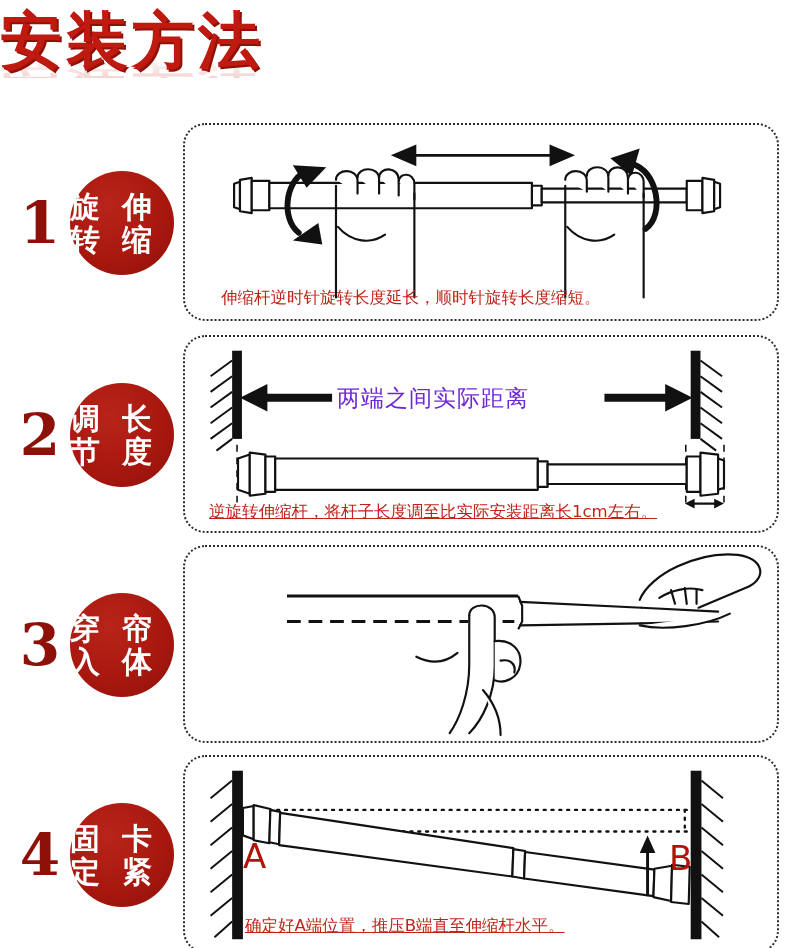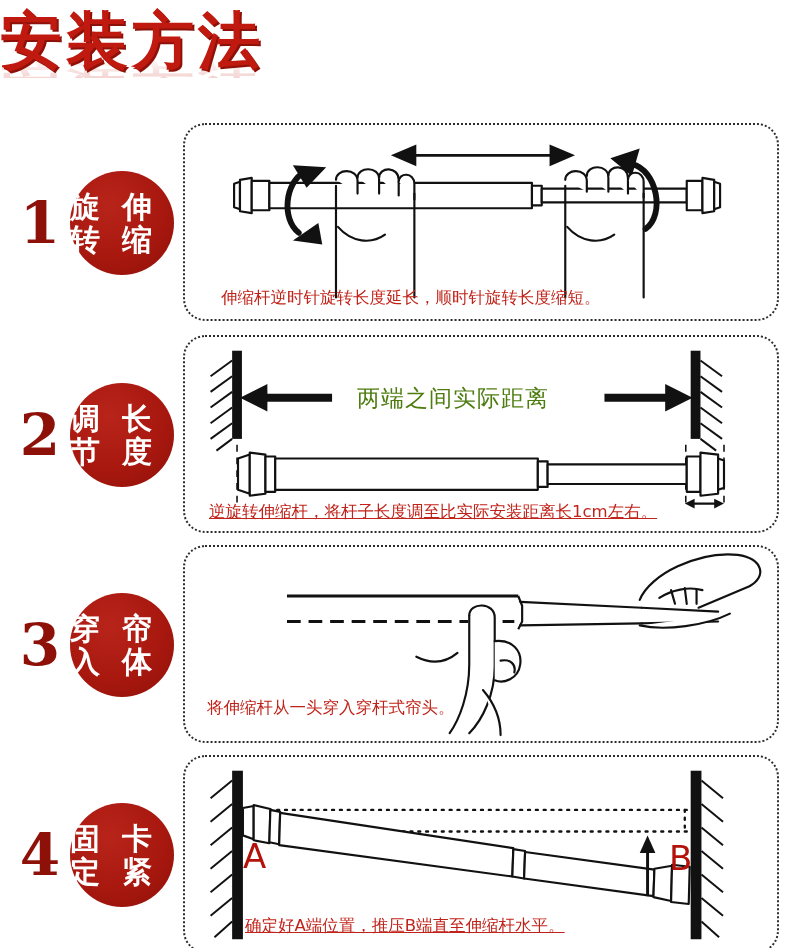--- a/index.html
+++ b/index.html
@@ -122,25 +122,24 @@
     position: absolute;
     font-size: 16.5px;
     color: #c0231a;
     font-family: "DejaVu Sans", "Liberation Sans", sans-serif;
     white-space: nowrap;
     letter-spacing: 0px;
   }
   .blacklabel {
     position: absolute;
     font-size: 23px;
-    color: #4d7c0f;
+    color: #6d28d9;
     font-family: Liberation Sans, sans-serif;
     white-space: nowrap;
     letter-spacing: 1px;
-    margin-left: 20px;
   }
   .endlabel {
     position: absolute;
     font-size: 34px;
     color: #b3120a;
     font-family: "DejaVu Sans", "Liberation Sans", sans-serif;
     line-height: 34px;
   }
 </style>
 </head>
@@ -311,21 +310,20 @@
 
       <g fill="#fff" stroke="#111" stroke-width="2.2" stroke-linejoin="round" stroke-linecap="round">
         <path d="M286 70 C286 56 312 56 312 72 L312 122 C312 150 300 176 286 190"></path>
         <path d="M286 70 L286 120 C286 150 276 176 266 190"></path>
         <path d="M312 96 C330 94 340 106 338 120 C336 134 322 140 312 136"></path>
         <path d="M318 116 C328 114 334 120 332 128"></path>
         <path d="M232 112 C248 120 262 118 274 108"></path>
         <path d="M300 146 C312 160 318 176 318 192"></path>
       </g>
     </svg>
-    <div class="cap" style="left:22px; bottom:22px;">将伸缩杆从一头穿入穿杆式帘头。</div>
   </div>
 </div>
 
 <div class="step-row" style="top:750px;">
   <div class="step-badge-area">
     <div class="step-number">4</div>
     <div class="step-circle">
       <span>固定</span>
       <span>卡紧</span>
     </div>

